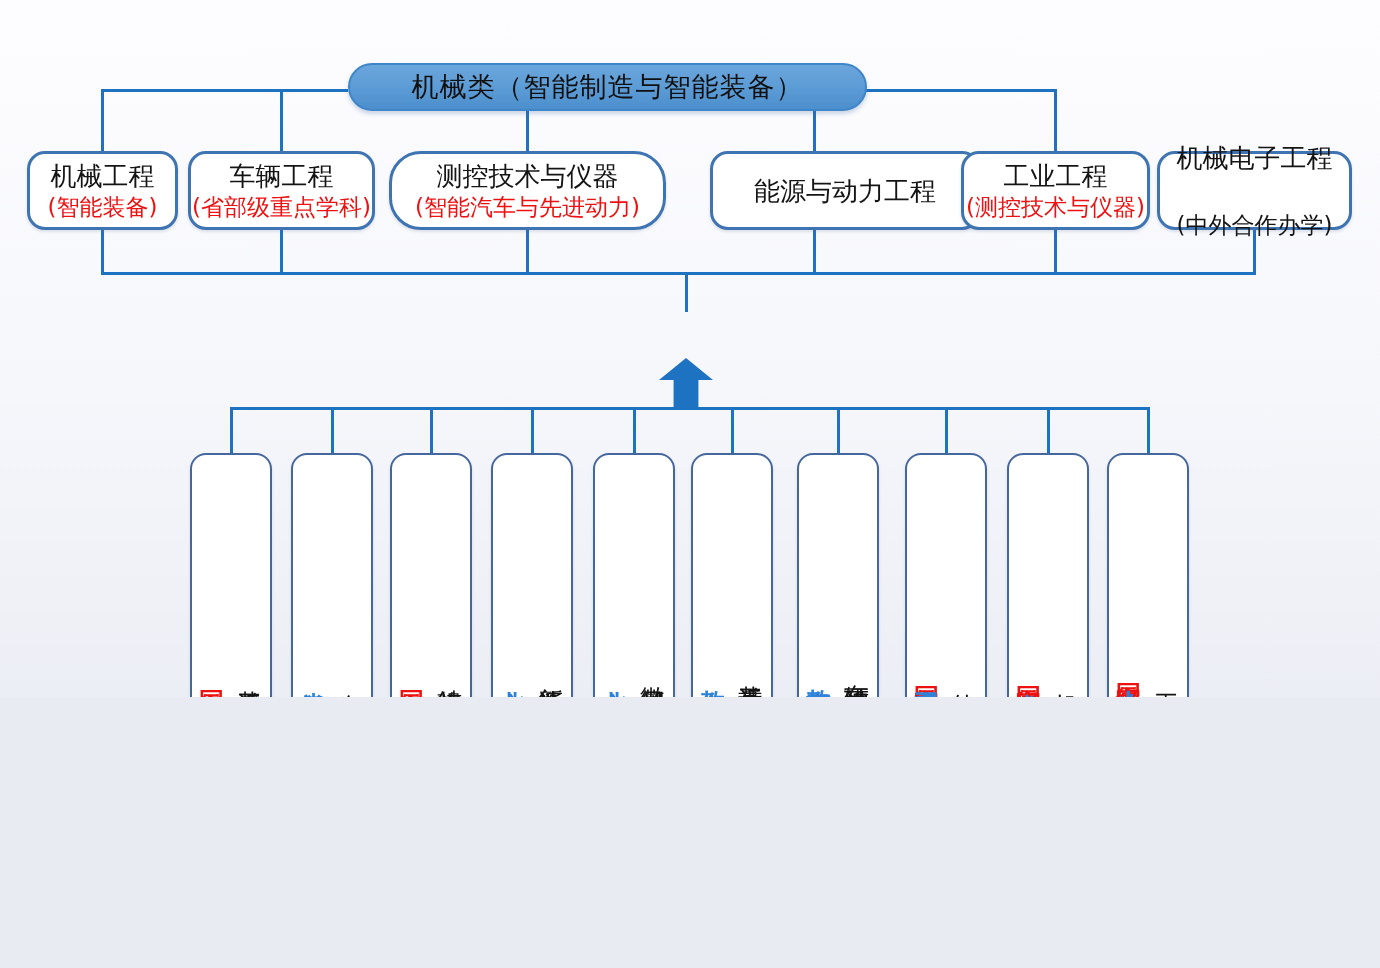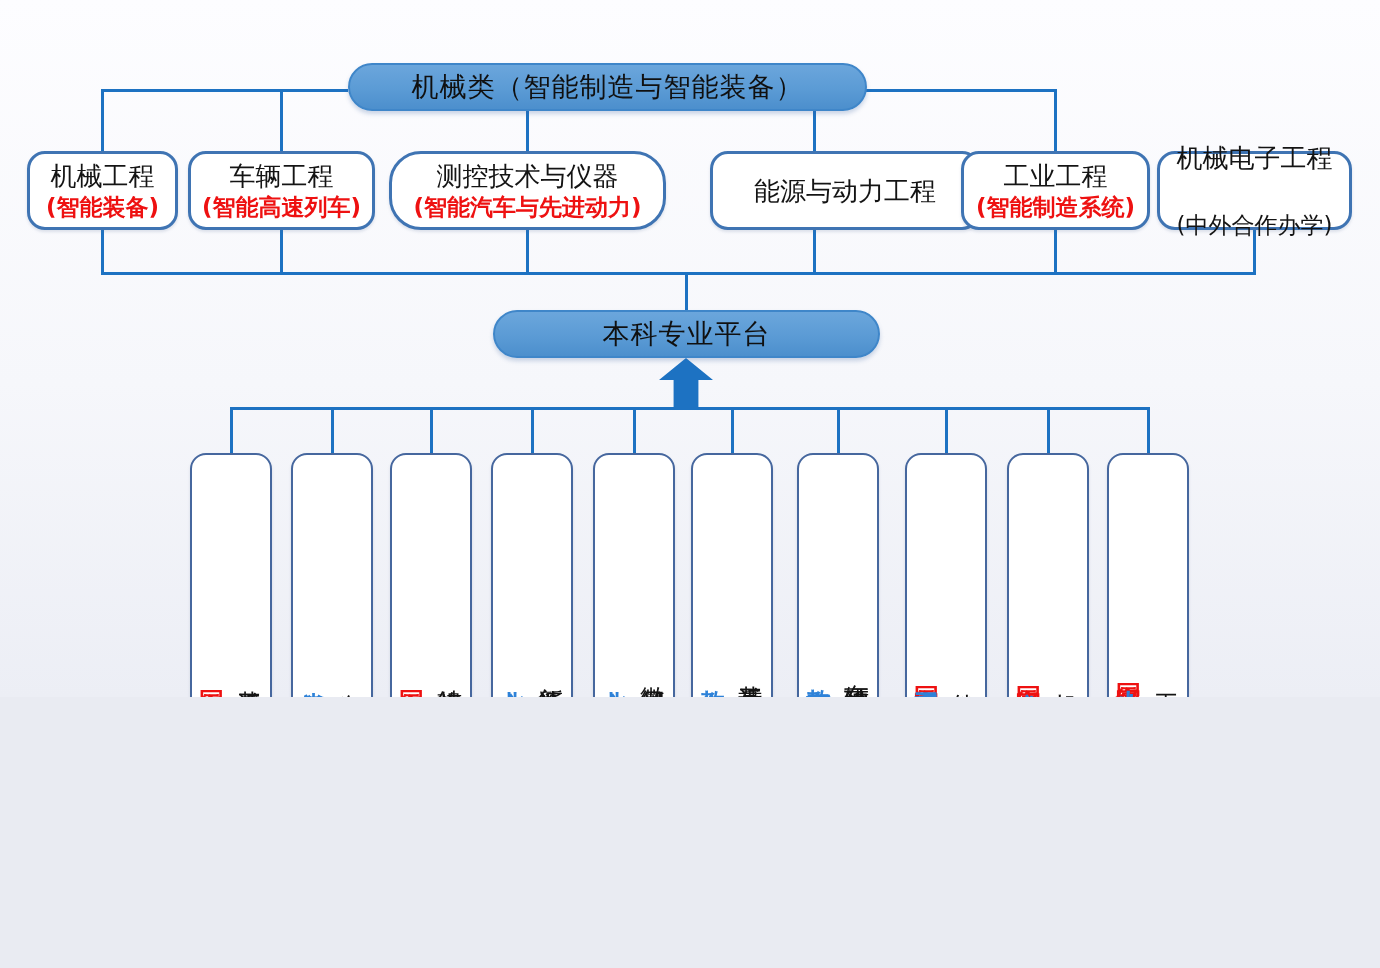--- a/index.html
+++ b/index.html
@@ -32,21 +32,21 @@
   .mbox{
     position:absolute;top:151px;height:79px;
     background:#fff;
     border:3px solid #3f74b3;border-radius:18px;
     box-sizing:border-box;
     display:flex;flex-direction:column;align-items:center;justify-content:center;
     box-shadow:0 2px 3px rgba(90,110,150,.18);
   }
   .mbox .l1{font-size:26px;color:#141414;line-height:32px;white-space:nowrap;}
   .mbox .l2{font-size:23px;line-height:30px;white-space:nowrap;}
-  .mbox .l2.red{color:#ee1111;font-weight:bold;}
+  .mbox .l2.red{color:#ee1111;font-weight:normal;}
   .mbox .l2.blk{color:#141414;font-weight:normal;margin-top:36px;}
   
   .pbox{
     position:absolute;top:453px;height:450px;width:82px;
     background:#fff;
     border:2.5px solid #46679e;border-radius:16px;
     box-sizing:border-box;
     box-shadow:0 2px 3px rgba(90,110,150,.18);
   }
   .vcol{
@@ -103,41 +103,38 @@
   <div class="pill" style="left:348px;top:63px;width:519px;height:48px;">
     <span>机械类（智能制造与智能装备）</span>
   </div>
 
   <div class="mbox" style="left:27px;width:151px;">
     <div class="l1">机械工程</div>
     <div class="l2 red">(智能装备)</div>
   </div>
   <div class="mbox" style="left:188px;width:187px;">
     <div class="l1">车辆工程</div>
-    <div class="l2 red">(智能高速列车)</div>
+    <div class="l2 red">(省部级重点学科)</div>
   </div>
   <div class="mbox" style="left:389px;width:277px;border-radius:32px;">
     <div class="l1">测控技术与仪器</div>
     <div class="l2 red">(智能汽车与先进动力)</div>
   </div>
   <div class="mbox" style="left:710px;width:270px;">
     <div class="l1">能源与动力工程</div>
   </div>
   <div class="mbox" style="left:961px;width:189px;">
     <div class="l1">工业工程</div>
-    <div class="l2 red">(智能制造系统)</div>
+    <div class="l2 red">(测控技术与仪器)</div>
   </div>
   <div class="mbox" style="left:1157px;width:195px;">
     <div class="l1">机械电子工程</div>
     <div class="l2 blk">(中外合作办学)</div>
   </div>
 
-  <div class="pill" style="left:493px;top:310px;width:387px;height:48px;">
-    <span>本科专业平台</span>
-  </div>
 
   <div class="arrow"></div>
 
   <div class="pbox" style="left:190px;">
     <div class="vcol title">载运工具运用工程</div>
     <div class="vcol tag"><span class="red">国家级</span><span class="blue">重点学科</span></div>
   </div>
   <div class="pbox" style="left:291px;">
     <div class="vcol title">车辆工程</div>
     <div class="vcol tag"><span class="red"></span><span class="blue">省部级重点学科</span></div>

